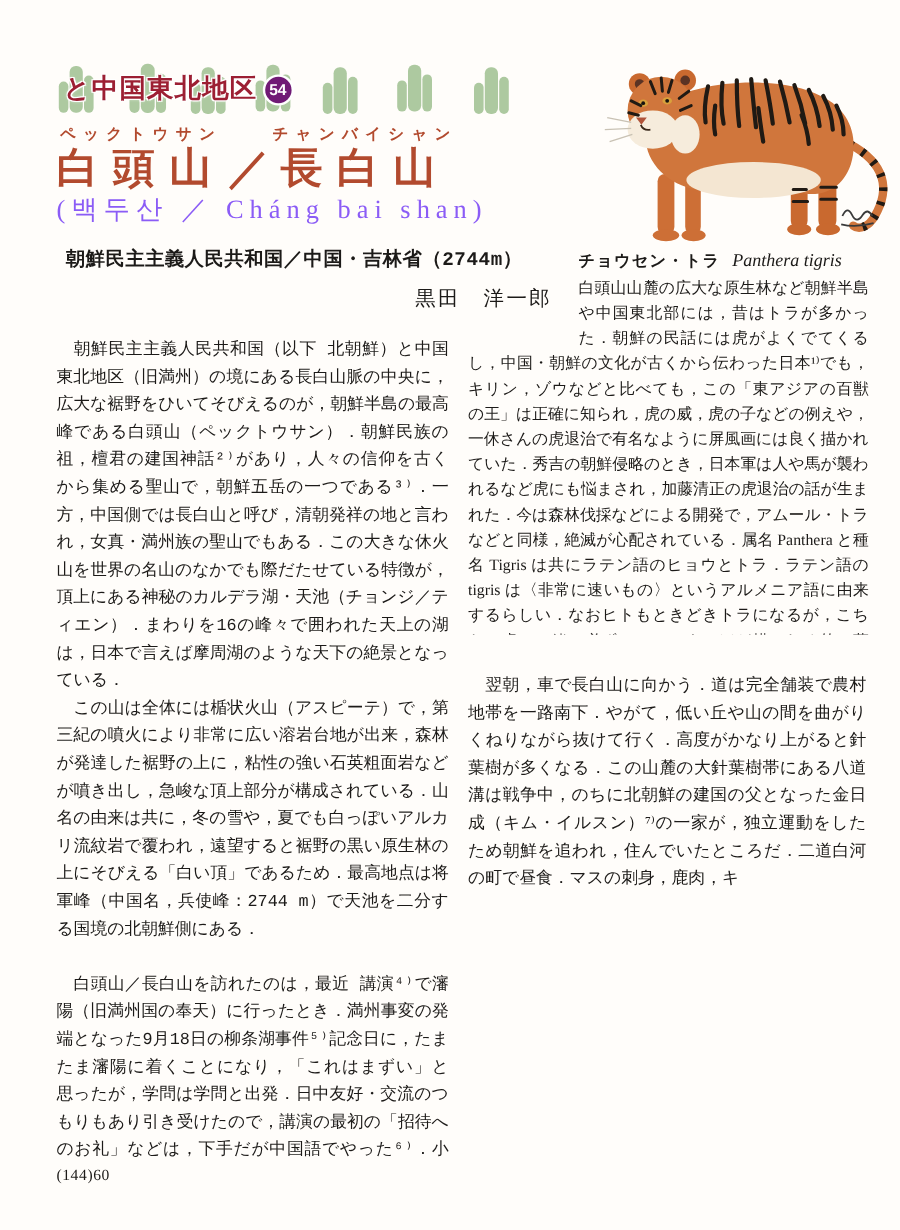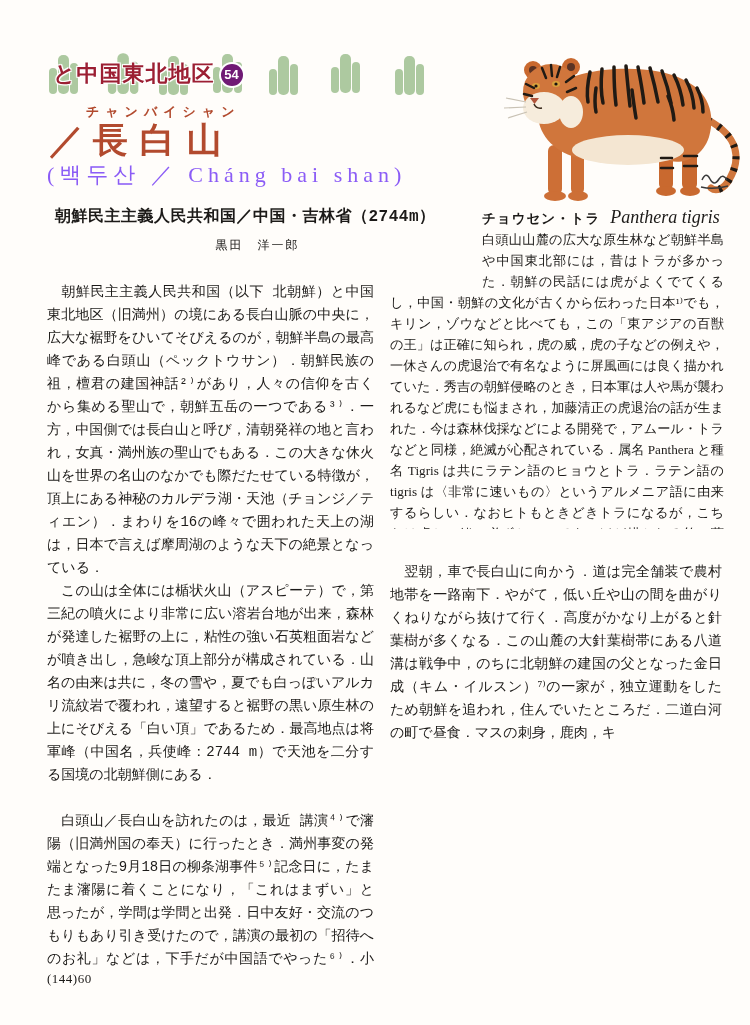--- a/index.html
+++ b/index.html
@@ -42,36 +42,36 @@
     position:absolute;left:47px;top:160px;font-size:22px;color:#8b5cf6;
     letter-spacing:5px;font-family:"Liberation Serif","DejaVu Serif",serif;
   }
   
   .location-line{
     position:absolute;left:55px;top:206px;width:410px;
     font-family:Liberation Mono, monospace;
     font-weight:bold;font-size:16px;letter-spacing:.5px;
   }
   .author-name{
-    position:absolute;left:55px;top:237px;width:405px;text-align:center;
-    font-family:"Liberation Sans","DejaVu Sans",sans-serif;
-    font-size:12px;letter-spacing:2px;
+    position:absolute;left:55px;top:237px;width:405px;text-align:right;
+    font-family:"Liberation Sans","DejaVu Sans",sans-serif;
+    font-size:17px;letter-spacing:2px;
   }
   
   .tiger-art{position:absolute;left:478px;top:40px;width:270px;height:165px;}
   .tiger-caption{
     position:absolute;left:390px;top:207px;width:334px;height:322px;
     font-size:13.2px;line-height:21px;text-align:justify;overflow:hidden;
   }
   .cap-spacer{float:left;width:92px;height:78px;}
   .cap-title{
     font-family:"Liberation Sans","DejaVu Sans",sans-serif;
     font-weight:bold;font-size:13.5px;letter-spacing:1px;
   }
-  .cap-species{font-style:italic;font-size:18px;margin-left:10px;}
+  .cap-species{font-style:italic;font-size:15px;margin-left:10px;}
   .cap-body{display:inline;}
   
   .col{font-size:14px;line-height:23px;text-align:justify;overflow:hidden;}
   .col p{margin:0;text-indent:0;}
   .col-left{position:absolute;left:47px;top:281px;width:327px;height:688px;font-family:Liberation Mono, monospace;}
   .col-left p.gap-before{margin-top:23px;}
   .col-right{position:absolute;left:390px;top:537px;width:332px;height:432px;}
   .col-right p.gap-before{margin-top:23px;}
   
   .footer-left{position:absolute;left:47px;top:971px;font-size:13px;letter-spacing:.5px;}
@@ -98,20 +98,24 @@
       <use href="#mcluster" x="222" y="3"></use>
       <use href="#mcluster" x="284" y="1"></use>
       <use href="#mcluster" x="348" y="3"></use>
     </svg>
     <div class="series-row">
       <span class="series-title">と中国東北地区</span><span class="series-badge">54</span>
     </div>
   </div>
 
   <div class="title-block">
+    <span class="title-group">
+      <span class="title-ruby">ペックトウサン</span>
+      <span class="title-kanji">白頭山</span>
+    </span>
     <span class="title-sep">／</span>
     <span class="title-group">
       <span class="title-ruby">チャンバイシャン</span>
       <span class="title-kanji">長白山</span>
     </span>
   </div>
   <div class="subtitle">(백두산 ／ Cháng bai shan)</div>
 
   <div class="location-line">朝鮮民主主義人民共和国／中国・吉林省（2744m）</div>
   <div class="author-name">黒田　洋一郎</div>

